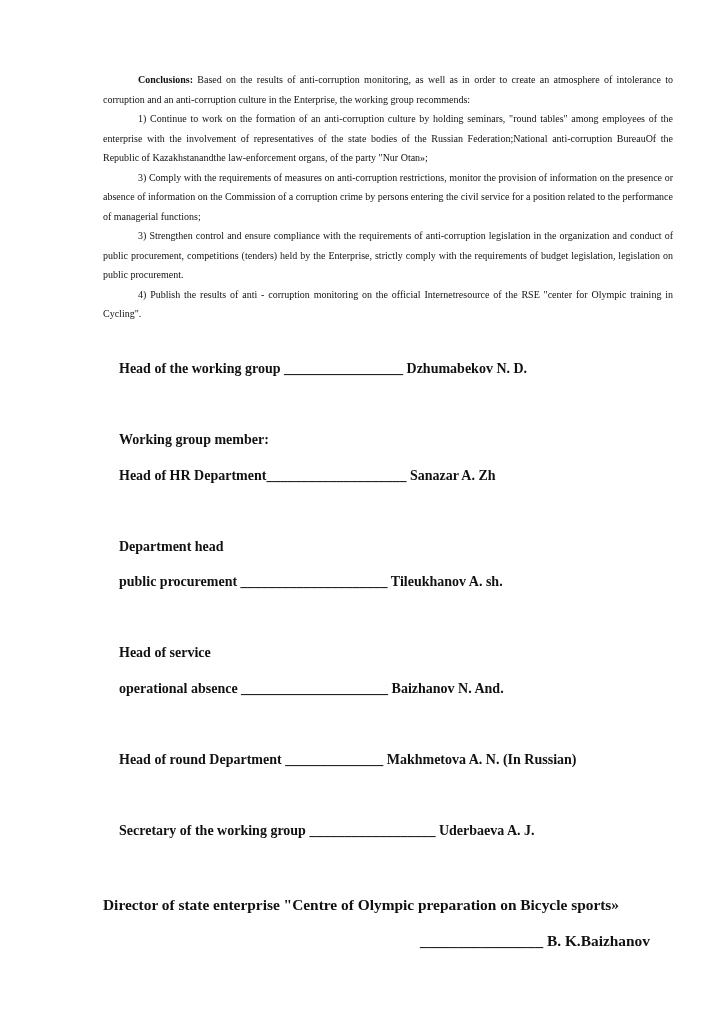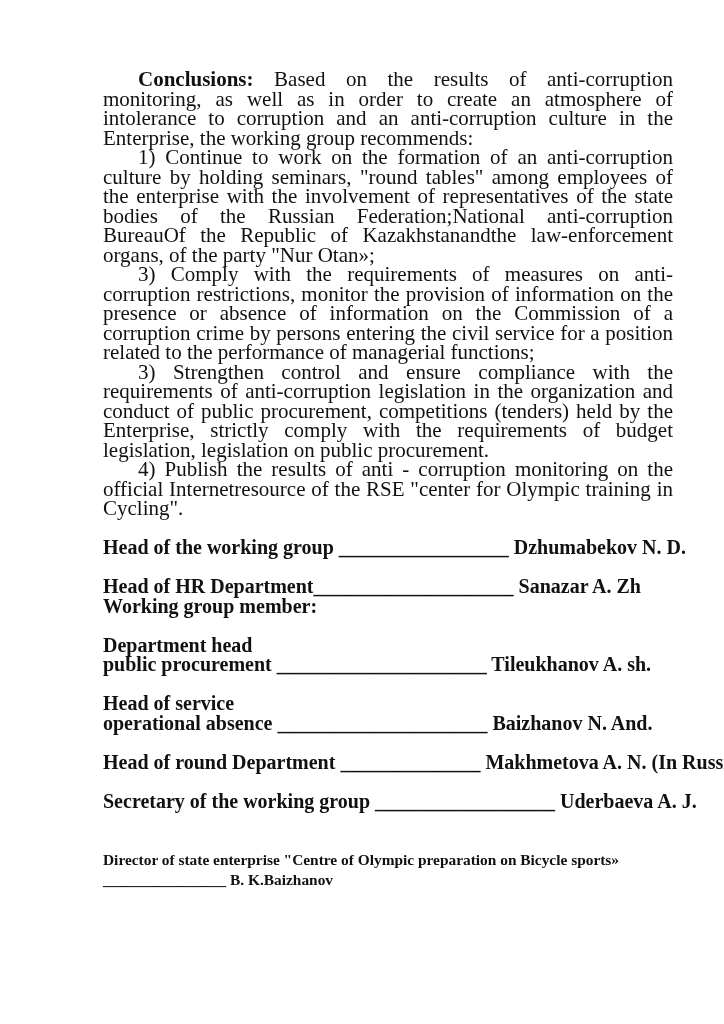--- a/index.html
+++ b/index.html
@@ -15,71 +15,71 @@
       font-family: "Liberation Serif", "DejaVu Serif", serif;
       color: #111111;
     }
     .page {
       position: absolute;
       left: 103px;
       top: 70px;
       width: 570px;
     }
     .para {
-      font-size: 21px;
+      font-size: 10px;
       line-height: 19.5px;
       text-align: justify;
       text-indent: 35px;
       margin: 0;
     }
     .para b { font-weight: bold; }
     .sig {
-      font-size: 20px;
+      font-size: 14px;
       line-height: 19.5px;
       font-weight: bold;
-      margin: 0;
+      margin: 16px;
       white-space: nowrap;
     }
     .gap { height: 19.5px; }
     .director {
       font-size: 15.4px;
       line-height: 19.5px;
       font-weight: bold;
       text-align: justify;
       margin: 0;
     }
     .director-sign {
       font-size: 15.4px;
       line-height: 19.5px;
       font-weight: bold;
-      text-align: left;
+      text-align: right;
       padding-right: 7px;
-      margin: 0;
+      margin: 16px;
       white-space: nowrap;
     }
   </style>
 </head>
 <body>
 
 <div class="page">
 
   <p class="para"><b>Conclusions:</b><span> Based on the results of anti-corruption monitoring, as well as in order to create an atmosphere of intolerance to corruption and an anti-corruption culture in the Enterprise, the working group recommends:</span></p>
   <p class="para">1) Continue to work on the formation of an anti-corruption culture by holding seminars, "round tables" among employees of the enterprise with the involvement of representatives of the state bodies of the Russian Federation;National anti-corruption BureauOf the Republic of Kazakhstanandthe law-enforcement organs, of the party "Nur Otan»;</p>
   <p class="para">3) Comply with the requirements of measures on anti-corruption restrictions, monitor the provision of information on the presence or absence of information on the Commission of a corruption crime by persons entering the civil service for a position related to the performance of managerial functions;</p>
   <p class="para">3) Strengthen control and ensure compliance with the requirements of anti-corruption legislation in the organization and conduct of public procurement, competitions (tenders) held by the Enterprise, strictly comply with the requirements of budget legislation, legislation on public procurement.</p>
   <p class="para">4) Publish the results of anti - corruption monitoring on the official Internetresource of the RSE "center for Olympic training in Cycling".</p>
 
   <div class="gap"></div>
 
   <p class="sig"><span>Head of the working group </span><span>_________________</span><span> Dzhumabekov N. D.</span></p>
 
   <div class="gap"></div>
 
+  <p class="sig">Working group member:</p>
   <p class="sig"><span>Head of HR Department</span><span>____________________</span><span> Sanazar A. Zh</span></p>
-  <p class="sig">Working group member:</p>
 
   <div class="gap"></div>
 
   <p class="sig">Department head</p>
   <p class="sig"><span>public procurement </span><span>_____________________</span><span> Tileukhanov A. sh.</span></p>
 
   <div class="gap"></div>
 
   <p class="sig">Head of service</p>
   <p class="sig"><span>operational absence </span><span>_____________________</span><span> Baizhanov N. And.</span></p>

